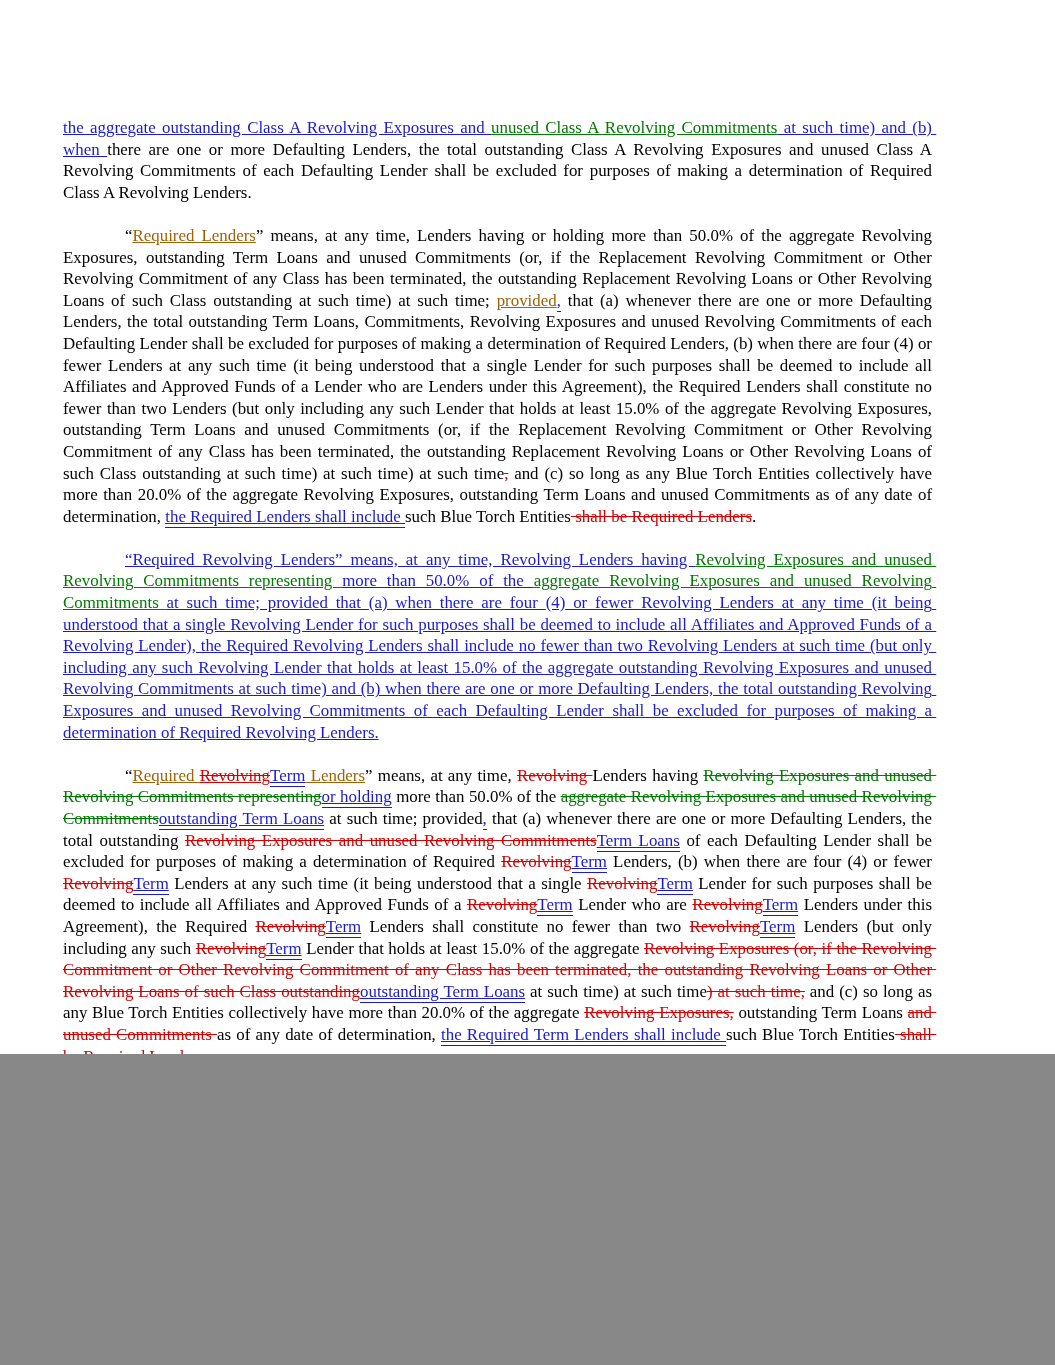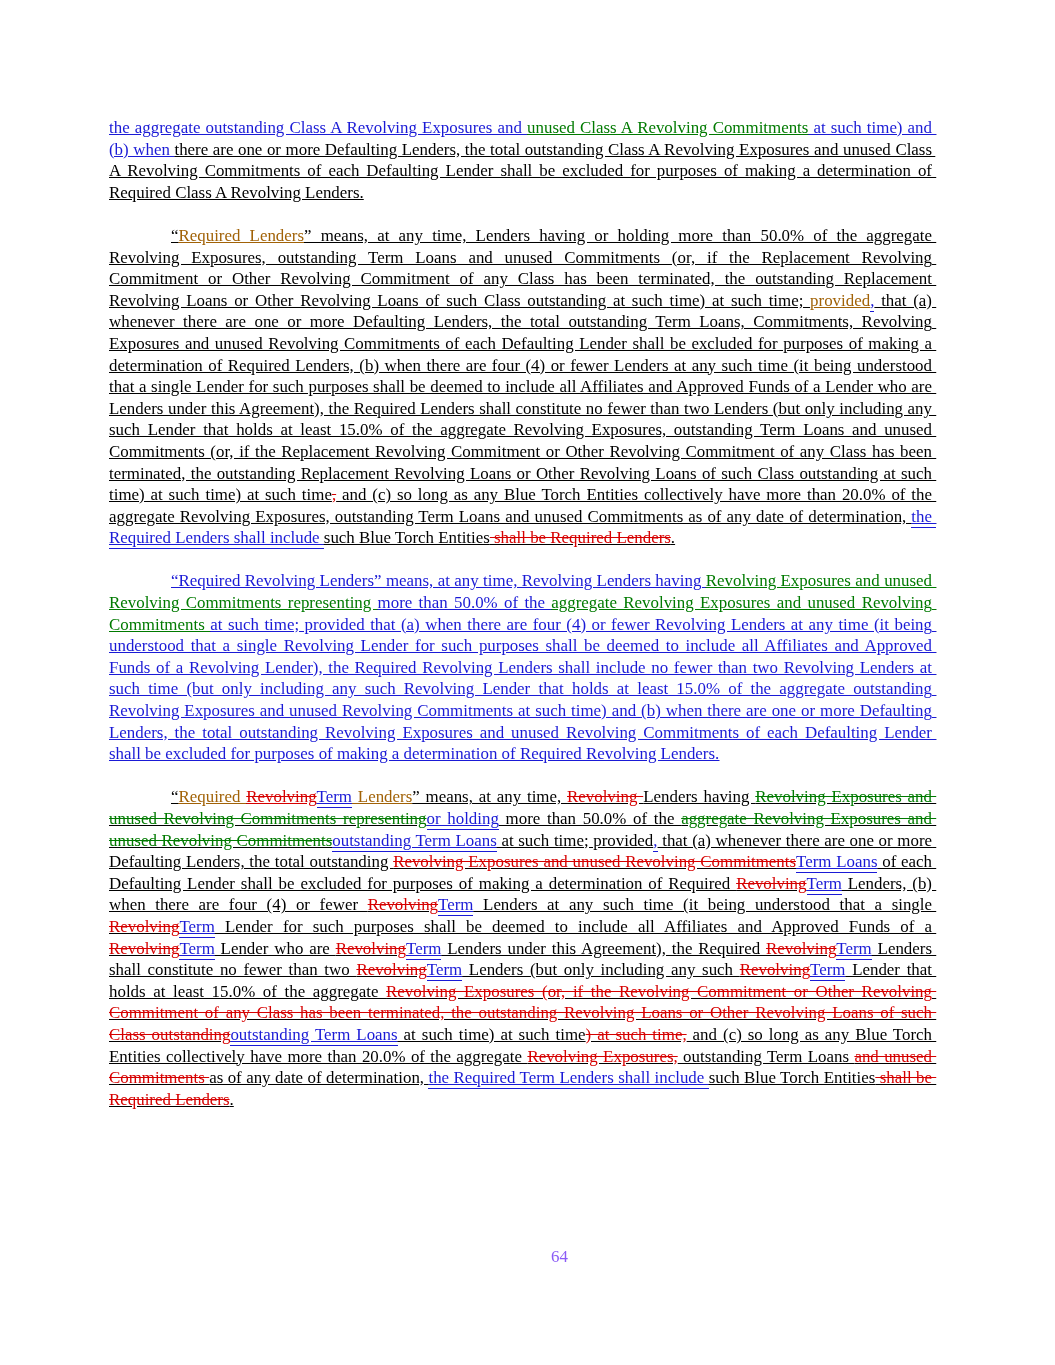--- a/index.html
+++ b/index.html
@@ -1,22 +1,21 @@
 <!DOCTYPE html>
 <html style="--ins: #1a1ad6; --gins: #007a00; --del: #d60000;"><head>
 <meta charset="utf-8">
 <style>
   html,body{margin:0;padding:0;background:#888;}
   .page{
-    width:1055px;height:1365px;background:#ffffff;position:relative;
-    box-sizing:border-box;padding:117px 123px 0 109px;
+    width:1055px;height:1054px;background:#ffffff;position:relative;
+    box-sizing:border-box;padding:117px 123px 0 63px;
     font-family:"Liberation Serif","DejaVu Serif",serif;
     font-size:16.9px;line-height:21.6px;color:#000;
     text-align:justify;
-    text-decoration:underline;
   }
   p.para{margin:0 0 21.6px 0;}
   p.para.indent{text-indent:62px;}
   .run{white-space:pre-wrap;}
   .run.n{color:#000;}
   .run.u{color:#a16207;text-decoration:underline;}
   .run.b{color:var(--ins,#1a1ad6);text-decoration:underline;}
   .run.b2{color:var(--ins,#1a1ad6);text-decoration:underline;border-bottom:1px solid var(--ins,#1a1ad6);padding-bottom:1px;}
   .run.g{color:var(--gins,#007a00);text-decoration:underline;}
   .run.gd{color:var(--gins,#007a00);text-decoration:line-through;}

